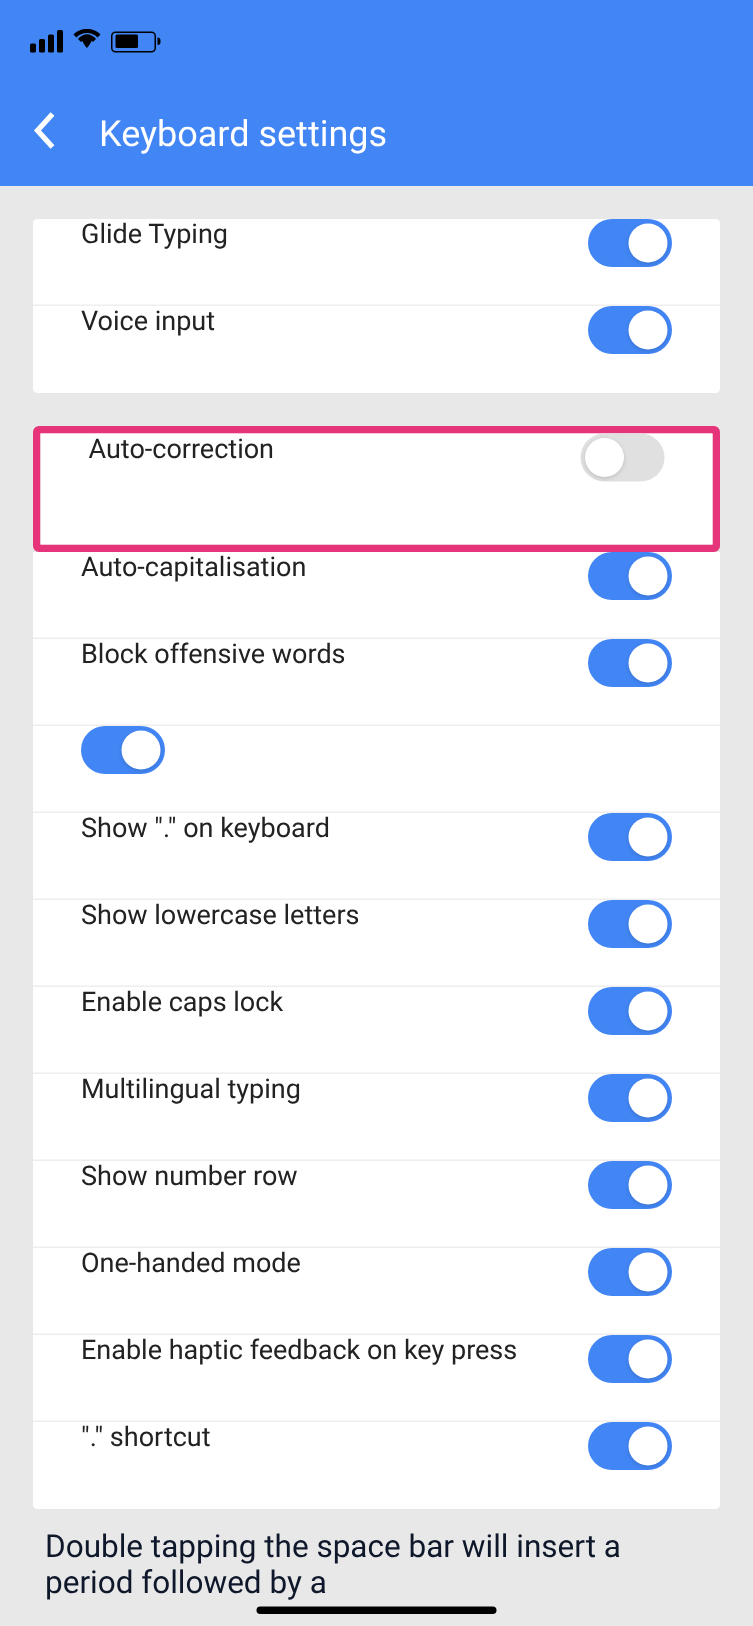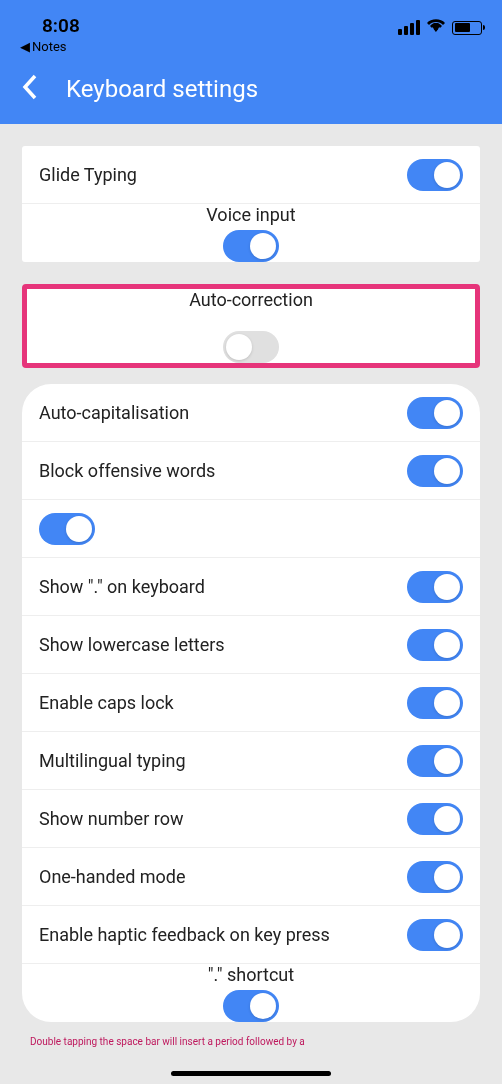--- a/index.html
+++ b/index.html
@@ -110,26 +110,26 @@
       background: #e8e8e8;
     }
     .section {
       margin: 22px 22px 0 22px;
       background: #fff;
       border-radius: 3px;
     }
     .row {
       display: flex;
       justify-content: space-between;
-      align-items: center;
-      padding: 0 17px;
+      align-items: flex-start;
+      padding: 0 32px;
       height: 58px;
       border-bottom: 1px solid #eee;
     }
-    .row:last-child { border-bottom: none; flex-direction: column; }
+    .row:last-child { border-bottom: none; }
     .row-label {
       font-size: 18px;
       color: #222;
     }
     .toggle {
       width: 56px;
       height: 32px;
       border-radius: 16px;
       position: relative;
       cursor: pointer;
@@ -151,53 +151,45 @@
       border: 5px solid #e6347a;
       margin: 22px 22px 0 22px;
       border-radius: 4px;
     }
     .highlight-row .row {
       background: #fff;
       border-bottom: none;
       height: 74px;
     }
     .section.after-highlight {
-      margin-top: 16px;
+      margin-top: 0;
       border-top-left-radius: 0;
       border-top-right-radius: 0;
-      border-radius: 29px;
     }
     .footer-text {
-      color: #be185d;
-      font-size: 10px;
+      color: #0f172a;
+      font-size: 21px;
       padding: 14px 30px 0 30px;
       text-align: left;
     }
     .home-indicator {
       position: absolute;
       bottom: 8px;
       left: 50%;
       transform: translateX(-50%);
       width: 160px;
       height: 5px;
       background: #000;
       border-radius: 3px;
     }
   </style>
 </head>
 <body>
 
 <div class="status-bar">
-  <div class="status-left">
-    <div class="status-time">8:08</div>
-    <div class="status-back">
-      <span>◀</span>
-      <span>Notes</span>
-    </div>
-  </div>
   <div class="status-right">
     <div class="signal-bars">
       <span></span>
         <span></span>
         <span></span>
         <span></span>
     </div>
     <div class="wifi-icon">
       <svg viewBox="0 0 20 15">
           <path d="M10 14 L10 14 C10 14 2 5 10 5 C18 5 10 14 10 14 Z M10 12 C10 12 5 7 10 7 C15 7 10 12 10 12 Z" fill="#000"></path>

